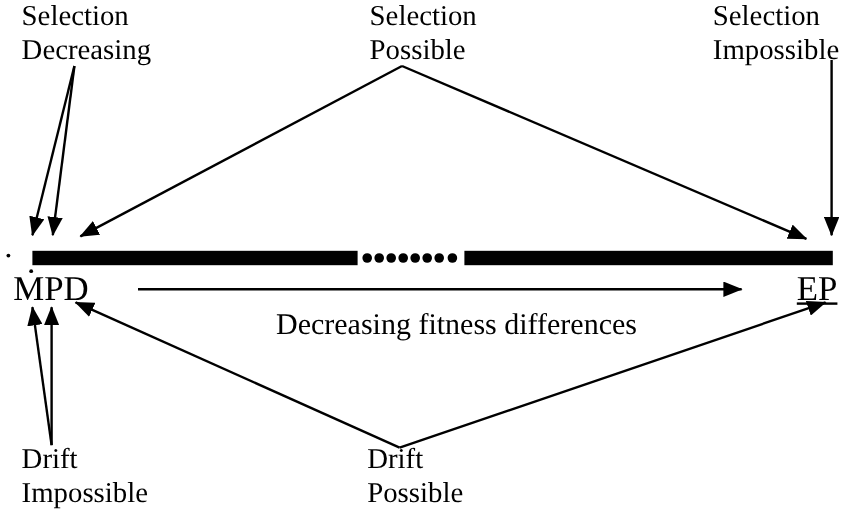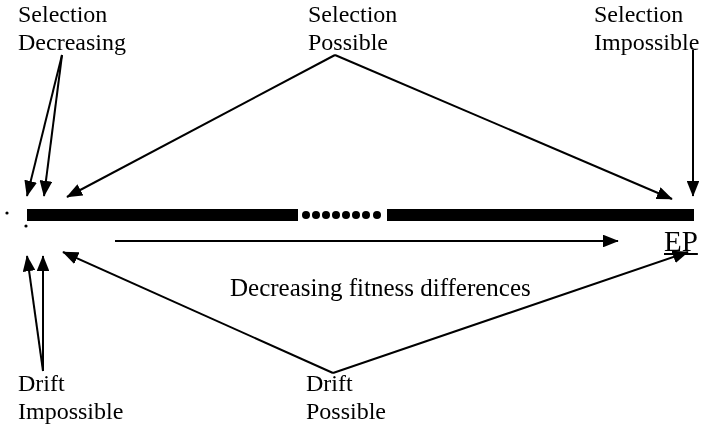--- a/index.html
+++ b/index.html
@@ -40,21 +40,21 @@
     line-height: 28px;
     white-space: nowrap;
   }
   #lbl-sel-necessary  { left: 18px;  top: 0px; }
   #lbl-sel-possible   { left: 308px; top: 0px; }
   #lbl-sel-impossible { left: 594px; top: 0px; }
   #lbl-drift-impossible { left: 18px;  top: 369px; }
   #lbl-drift-possible   { left: 306px; top: 369px; }
   #lbl-mpd { left: 11px;  top: 227px; }
   #lbl-ep  { left: 664px; top: 227px; text-decoration: underline; }
-  #lbl-caption { left: 230px; top: 257px; margin-top: 17px; }
+  #lbl-caption { left: 230px; top: 257px; }
 </style>
 </head>
 <body>
 
 <div id="canvas">
 
   <svg id="diagram-svg" width="714" height="430" viewBox="0 0 714 430">
     <defs>
       <marker id="ah" viewBox="0 0 10 8" refX="9.5" refY="4" markerWidth="8" markerHeight="6.4" orient="auto" markerUnits="strokeWidth">
         <path d="M0,0 L10,4 L0,8 Z" fill="#000000"></path>
@@ -102,20 +102,21 @@
   <div class="lbl" id="lbl-sel-possible">
     <span>Selection</span>
     <span>Possible</span>
   </div>
 
   <div class="lbl" id="lbl-sel-impossible">
     <span>Selection</span>
     <span>Impossible</span>
   </div>
 
+  <div class="endpoint" id="lbl-mpd">MPD</div>
 
   <div class="endpoint" id="lbl-ep">EP</div>
 
   <div class="caption" id="lbl-caption">Decreasing fitness differences</div>
 
   <div class="lbl" id="lbl-drift-impossible">
     <span>Drift</span>
     <span>Impossible</span>
   </div>
 

